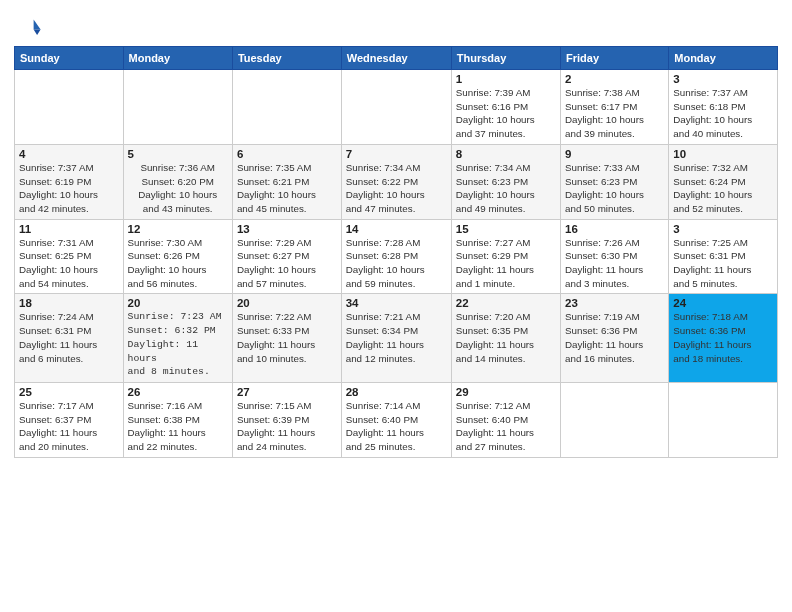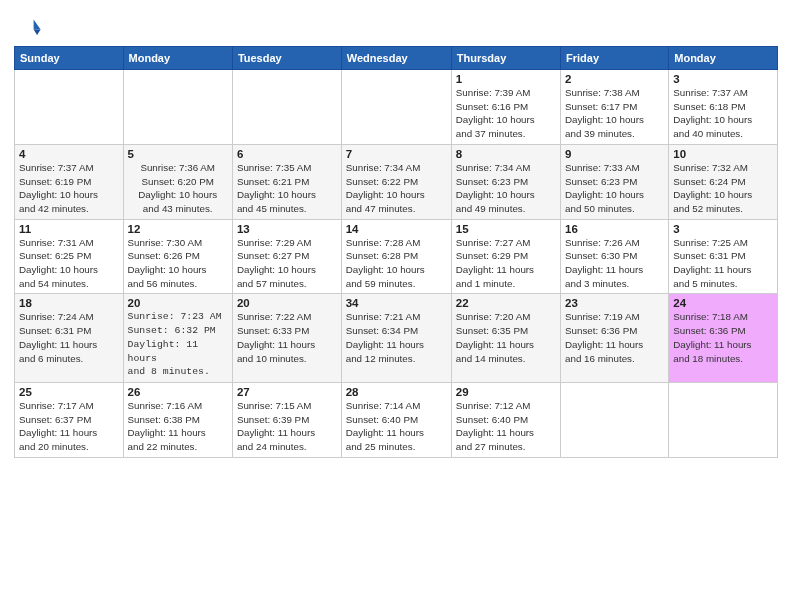--- a/index.html
+++ b/index.html
@@ -299,21 +299,21 @@
 Daylight: 11 hours
 and 14 minutes.</div>
           </td>
           <td style="background: rgb(245, 245, 245);">
             <div class="day-num">23</div>
             <div class="day-detail" style="white-space: pre-line;">Sunrise: 7:19 AM
 Sunset: 6:36 PM
 Daylight: 11 hours
 and 16 minutes.</div>
           </td>
-          <td style="background: #f0abfc; margin-top: 42px;">
+          <td style="background: #0ea5e9; margin-top: 42px;">
             <div class="day-num">24</div>
             <div class="day-detail" style="white-space: pre-line;">Sunrise: 7:18 AM
 Sunset: 6:36 PM
 Daylight: 11 hours
 and 18 minutes.</div>
           </td>
         </tr>
         <tr>
           <td>
             <div class="day-num">25</div>

